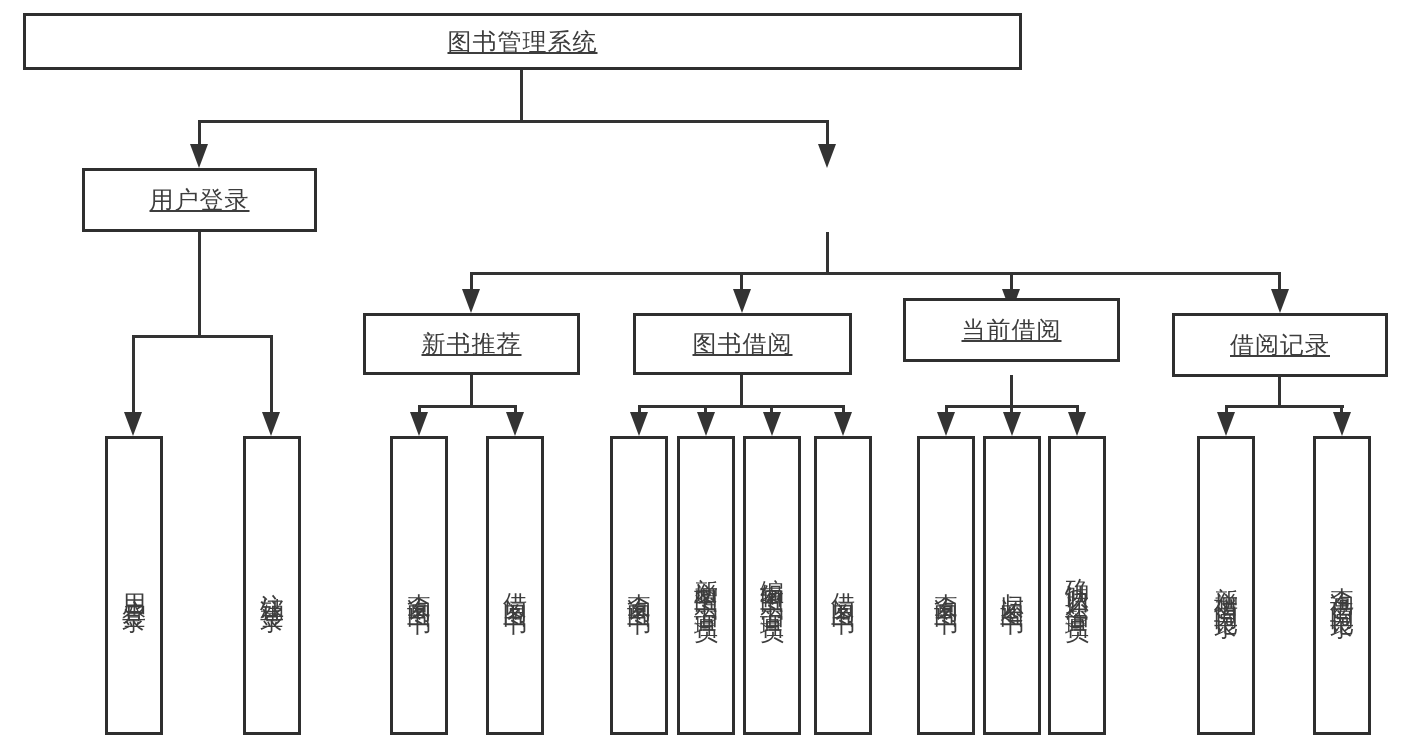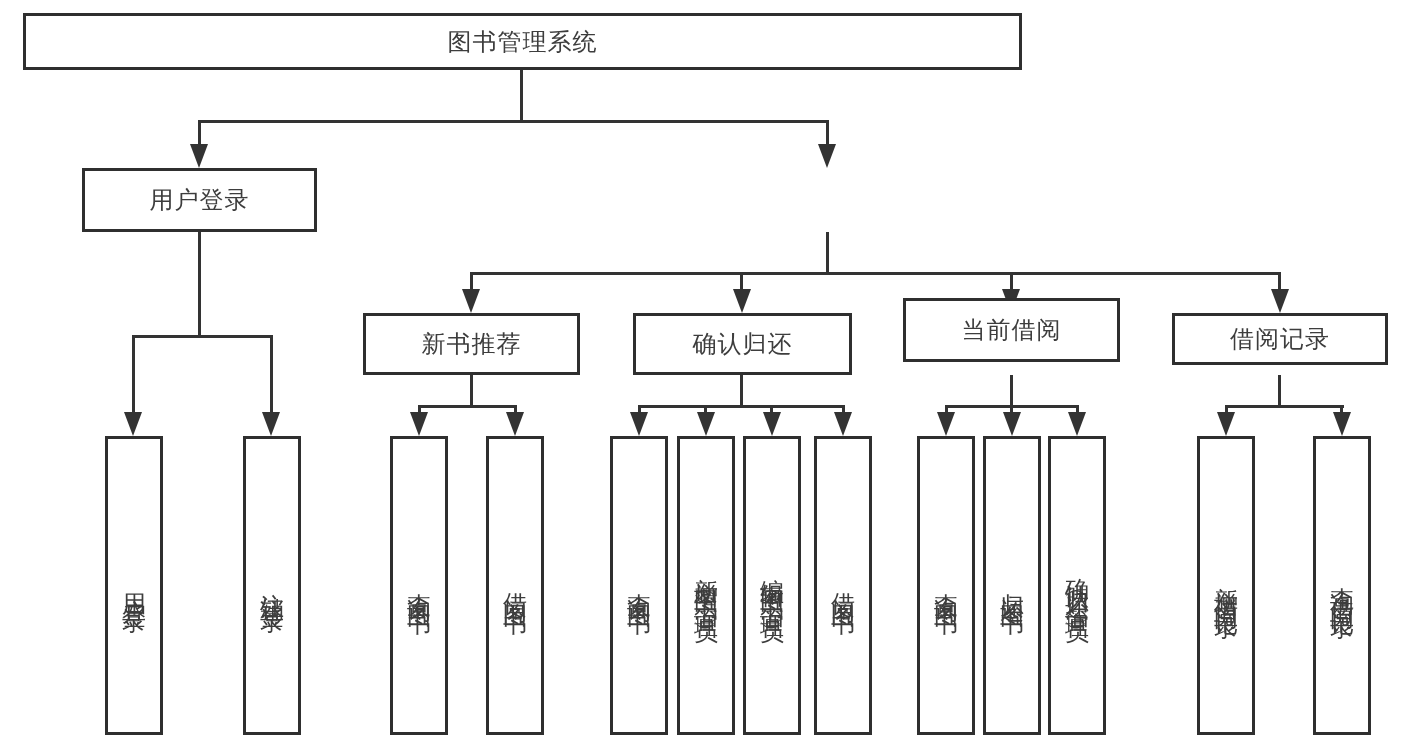--- a/index.html
+++ b/index.html
@@ -20,20 +20,21 @@
     position: absolute;
     box-sizing: border-box;
     background: #ffffff;
     border: 3px solid #2f2f2f;
     display: flex;
     align-items: center;
     justify-content: center;
     font-size: 24px;
     color: #3d3d3d;
     letter-spacing: 1px;
+    text-decoration: underline;
   }
   
   .vbox {
     position: absolute;
     box-sizing: border-box;
     background: #ffffff;
     border: 3px solid #2f2f2f;
     width: 58px;
     top: 436px;
     height: 299px;
@@ -126,26 +127,26 @@
   <div class="ah" style="left:733px; top:289px;"></div>
   <div class="vl" style="left:1010px; top:272px; height:23px;"></div>
   <div class="ah" style="left:1002px; top:289px;"></div>
   <div class="vl" style="left:1278px; top:272px; height:23px;"></div>
   <div class="ah" style="left:1271px; top:289px;"></div>
 
   <div class="box" style="left:363px; top:313px; width:217px; height:62px;">
     <span>新书推荐</span>
   </div>
   <div class="box" style="left:633px; top:313px; width:219px; height:62px;">
-    <span>确认归还</span>
+    <span>图书借阅</span>
   </div>
   <div class="box" style="left:903px; top:298px; width:217px; height:64px;">
     <span>当前借阅</span>
   </div>
-  <div class="box" style="left:1172px; top:313px; width:216px; height:52px;">
+  <div class="box" style="left:1172px; top:313px; width:216px; height:64px;">
     <span>借阅记录</span>
   </div>
 
   <div class="vl" style="left:470px; top:375px; height:33px;"></div>
   <div class="hl" style="left:418px; top:405px; width:99px;"></div>
   <div class="vl" style="left:418px; top:405px; height:12px;"></div>
   <div class="ah" style="left:410px; top:412px;"></div>
   <div class="vl" style="left:514px; top:405px; height:12px;"></div>
   <div class="ah" style="left:506px; top:412px;"></div>
 

